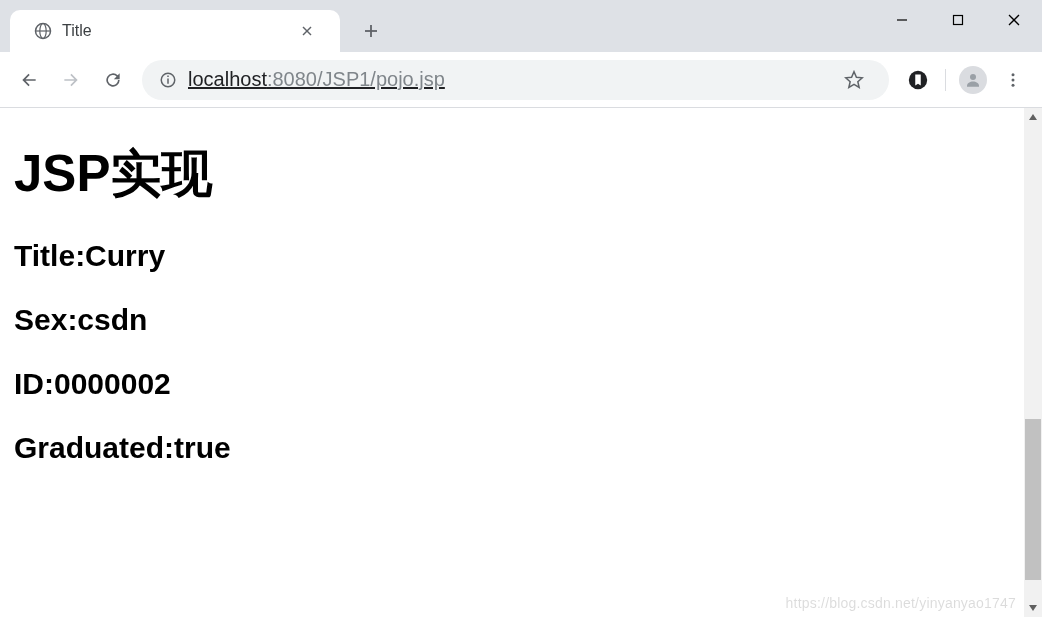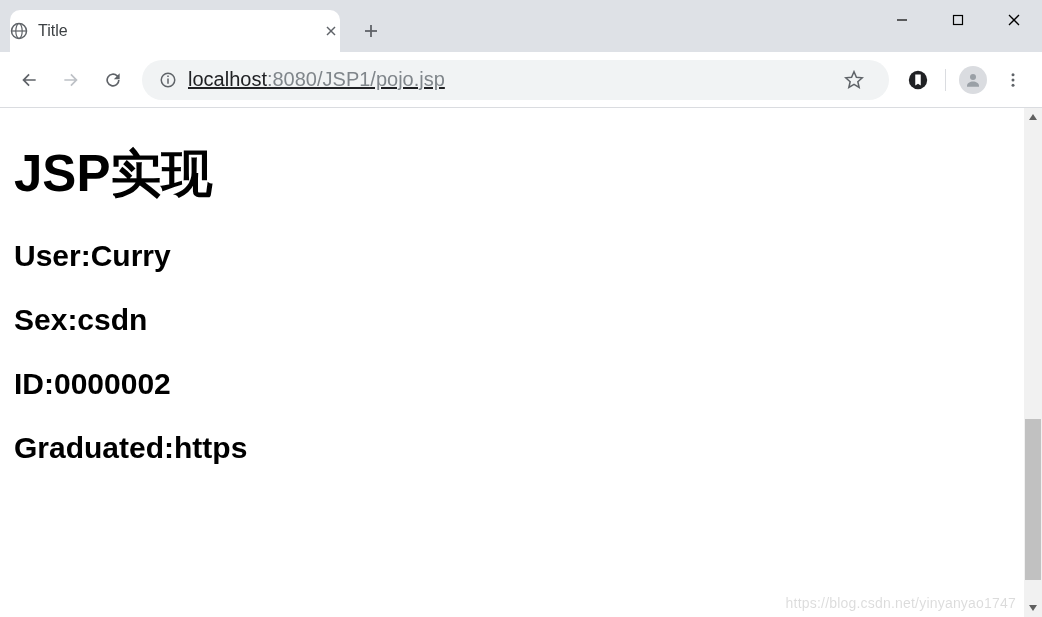--- a/index.html
+++ b/index.html
@@ -45,21 +45,21 @@
     padding-left:10px;
     padding-top:10px;
   }
   .tab {
     display:flex;
     align-items:center;
     height:42px;
     background:#fff;
     border-top-left-radius:10px;
     border-top-right-radius:10px;
-    padding:0 0;
+    padding:0 24px;
     width:330px;
     position:relative;
   }
   .tab .favicon {
     width:18px; height:18px;
     margin-right:10px;
     display:flex;align-items:center;justify-content:center;
   }
   .tab .title {
     flex:1;
@@ -306,24 +306,24 @@
           <circle cx="12" cy="12" r="2" fill="#5f6368"></circle>
           <circle cx="12" cy="19" r="2" fill="#5f6368"></circle>
         </svg>
     </div>
   </div>
 </div>
 
 <div class="viewport">
   <div class="page">
     <h1>JSP实现</h1>
-    <h2>User:Curry</h2>
+    <h2>Title:Curry</h2>
     <h2>Sex:csdn</h2>
     <h2>ID:0000002</h2>
-    <h2>Graduated:https</h2>
+    <h2>Graduated:true</h2>
   </div>
 
   <div class="vscroll">
     <div class="arrow">
       <svg width="10" height="10" viewBox="0 0 10 10">
           <path d="M5 2 1 8h8z" fill="#606060"></path>
         </svg>
     </div>
     <div class="track">
       <div class="thumb"></div>

